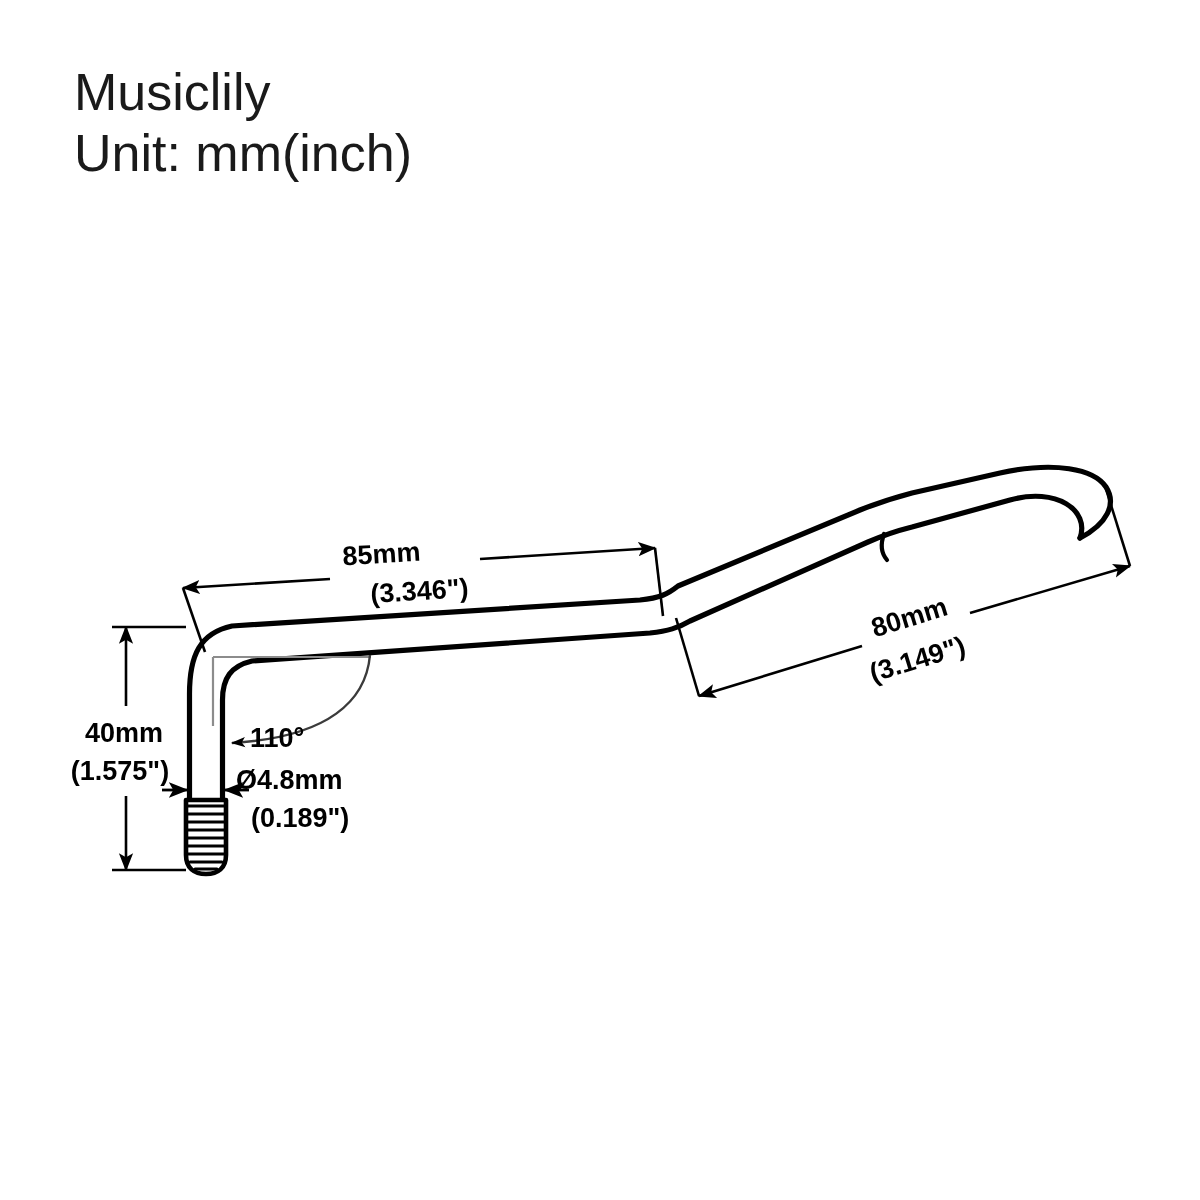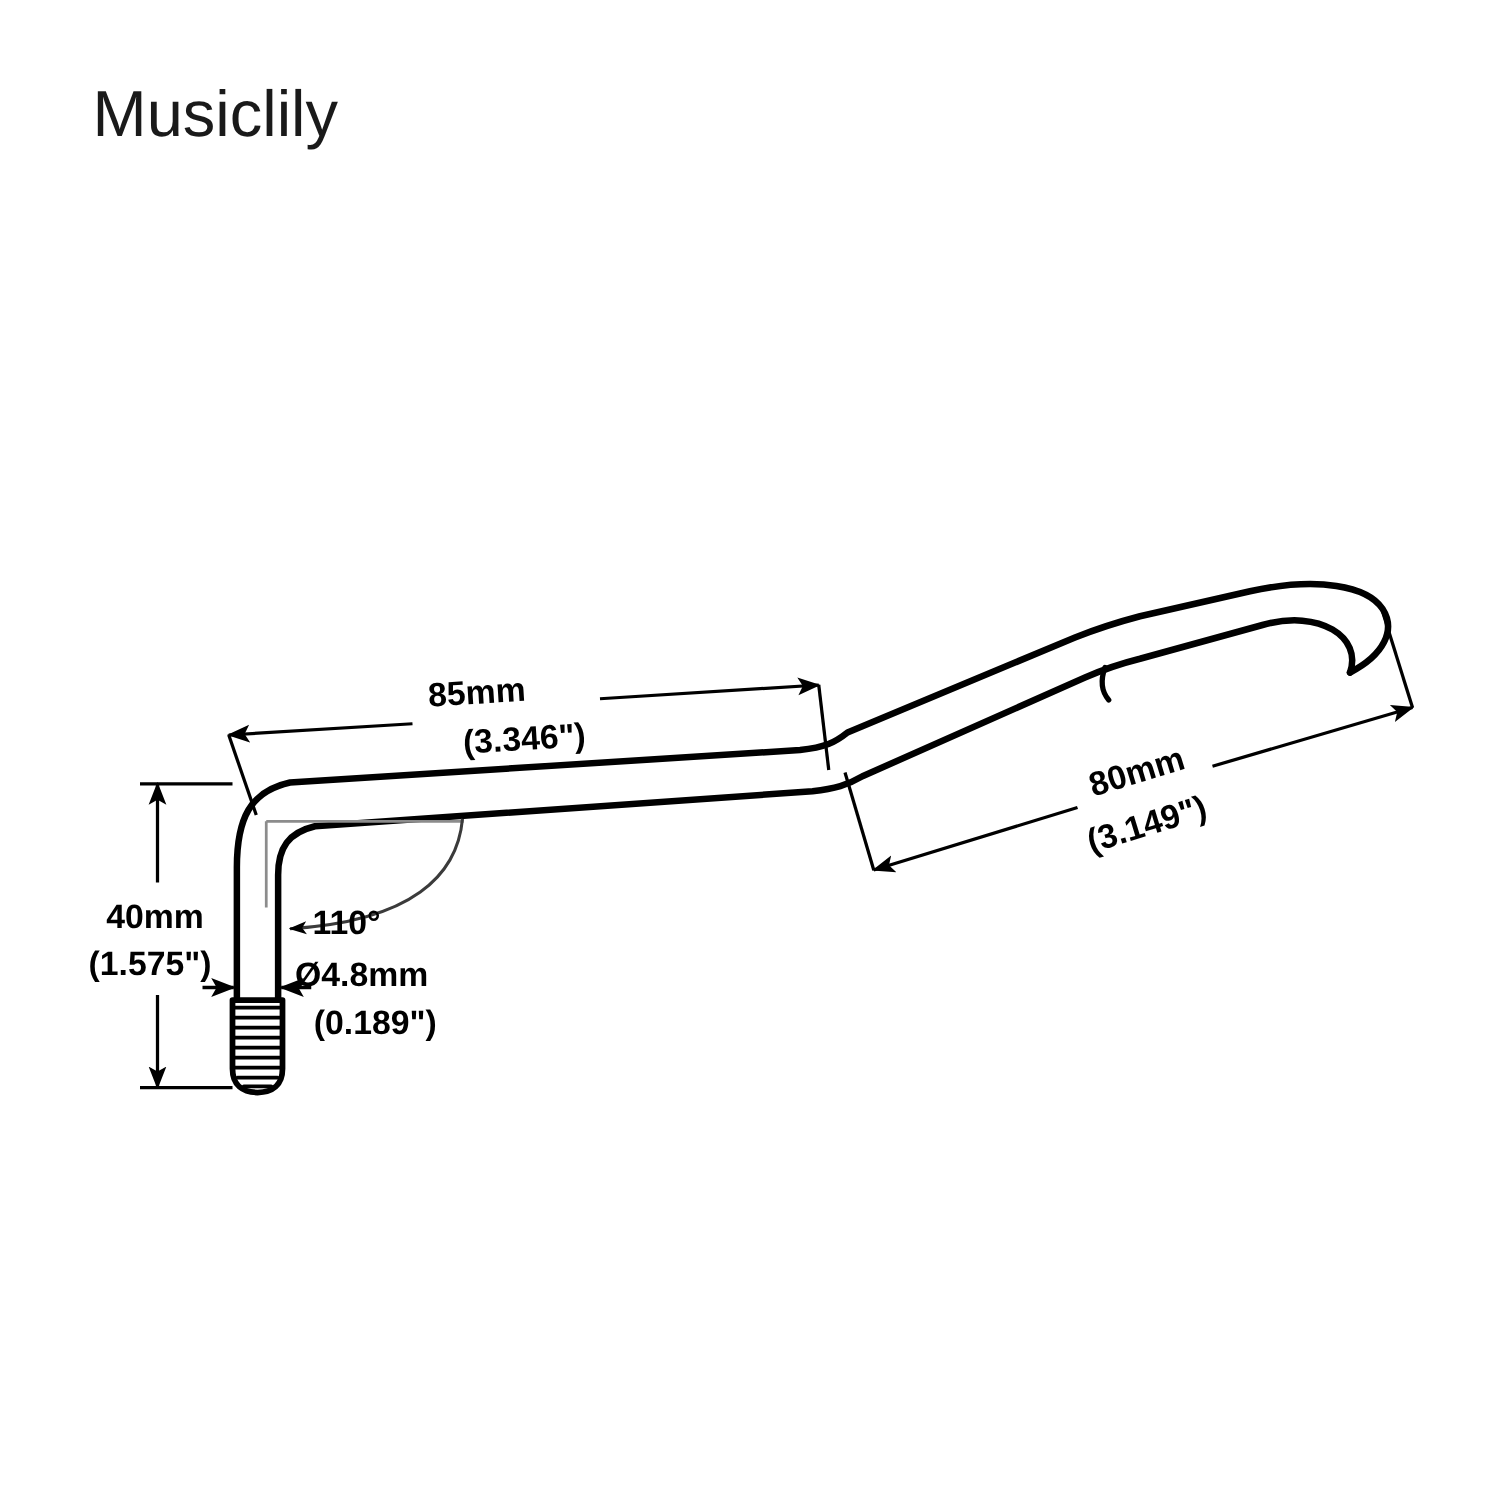--- a/index.html
+++ b/index.html
@@ -46,20 +46,21 @@
     font-size: 27px;
   }
 </style>
 </head>
 <body>
 
 <div id="page">
 
   <div id="header">
     <div class="brand-line">Musiclily</div>
+    <div class="brand-line">Unit: mm(inch)</div>
   </div>
 
   <svg id="drawing" viewBox="0 0 1200 1200" xmlns="http://www.w3.org/2000/svg">
 
     <defs>
       <marker id="arrEnd" viewBox="0 0 10 10" refX="9.2" refY="5" markerWidth="7" markerHeight="7" orient="auto-start-reverse">
         <path d="M 0 1.1 L 10 5 L 0 8.9 L 2.2 5 Z" fill="#000000"></path>
       </marker>
       <marker id="arrStart" viewBox="0 0 10 10" refX="9.2" refY="5" markerWidth="7" markerHeight="7" orient="auto-start-reverse">
         <path d="M 0 1.1 L 10 5 L 0 8.9 L 2.2 5 Z" fill="#000000"></path>

